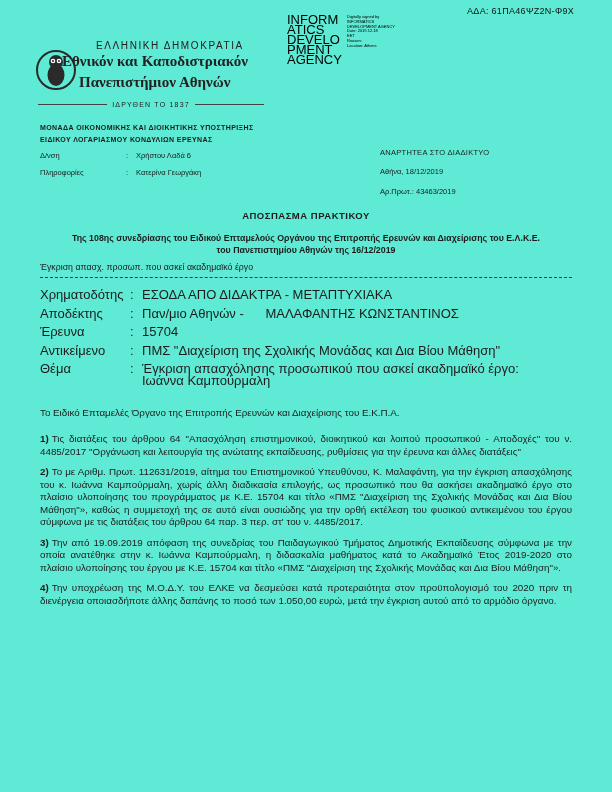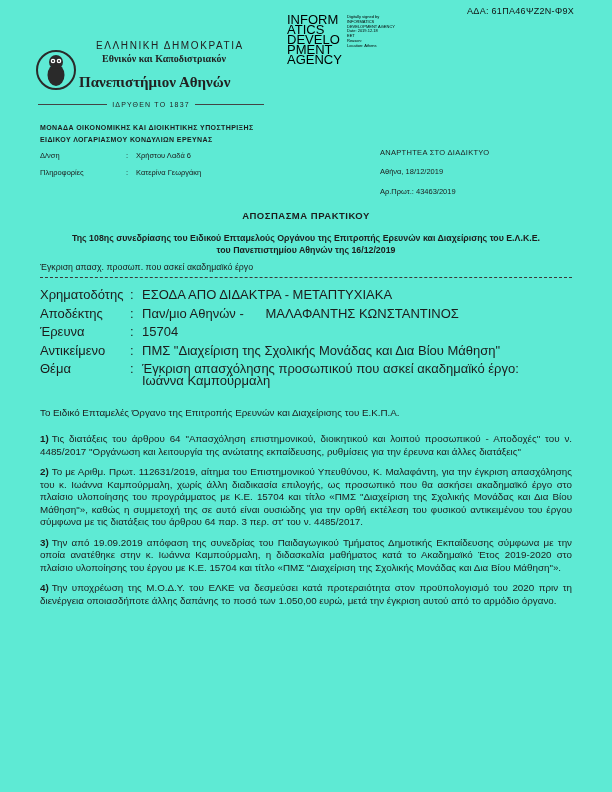--- a/index.html
+++ b/index.html
@@ -11,21 +11,21 @@
   
   .ada { position:absolute; top:6px; right:38px; font-size:9px; letter-spacing:.3px; color:#111; }
   
   .stamp { position:absolute; top:15px; left:287px; display:flex; gap:4px; align-items:flex-start; }
   .stamp-big { width:56px; font-size:13px; font-weight:normal; line-height:10px; color:#000; word-break:break-word; }
   .stamp-small { width:72px; font-size:4px; line-height:4.8px; color:#000; }
   
   .emblem { position:absolute; top:48px; left:36px; width:40px; height:44px; }
   
   .republic { position:absolute; top:40px; left:80px; font-size:10px; letter-spacing:1.6px; color:#222;margin-left:16px; }
-  .uni1 { position:absolute; top:53px; left:62px; font-family:"Liberation Serif", serif; font-weight:bold; font-size:10px; color:#222;padding-left:40px; }
+  .uni1 { position:absolute; top:53px; left:62px; font-family:"Liberation Serif", serif; font-weight:bold; font-size:15px; color:#222; }
   .uni2 { position:absolute; top:74px; left:79px; font-family:"Liberation Serif", serif; font-weight:bold; font-size:15px; color:#222; }
   .founded { position:absolute; top:101px; left:38px; width:226px; display:flex; align-items:center; gap:5px; font-size:7px; letter-spacing:1.2px; color:#222; }
   .founded .line { flex:1; height:1px; background:#444; }
   .unit1 { position:absolute; top:124px; left:40px; font-size:7px; font-weight:bold; letter-spacing:.4px; }
   .unit2 { position:absolute; top:136px; left:40px; font-size:7px; font-weight:bold; letter-spacing:.4px; }
   
   .contact { position:absolute; top:151px; left:40px; font-size:7.5px; }
   .contact .row { display:flex; margin-bottom:8px;align-items:flex-end; }
   .contact .cl { width:86px; }
   .contact .cs { width:10px; }

